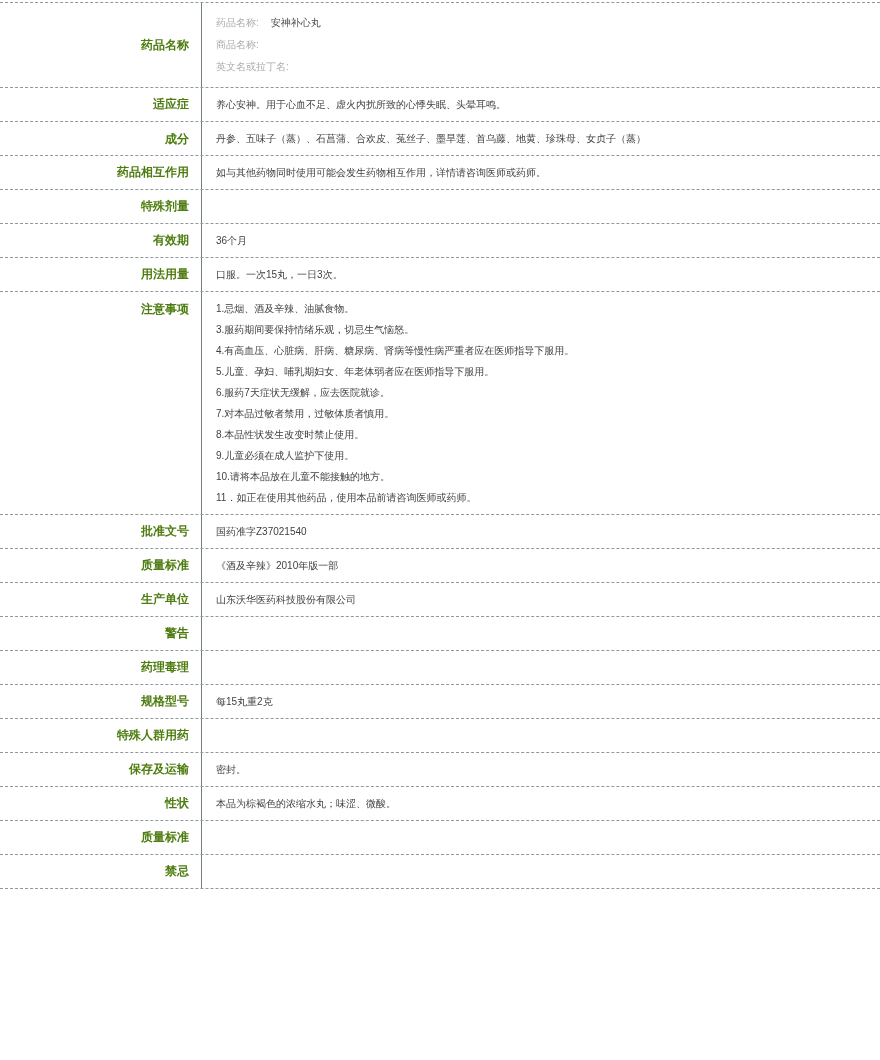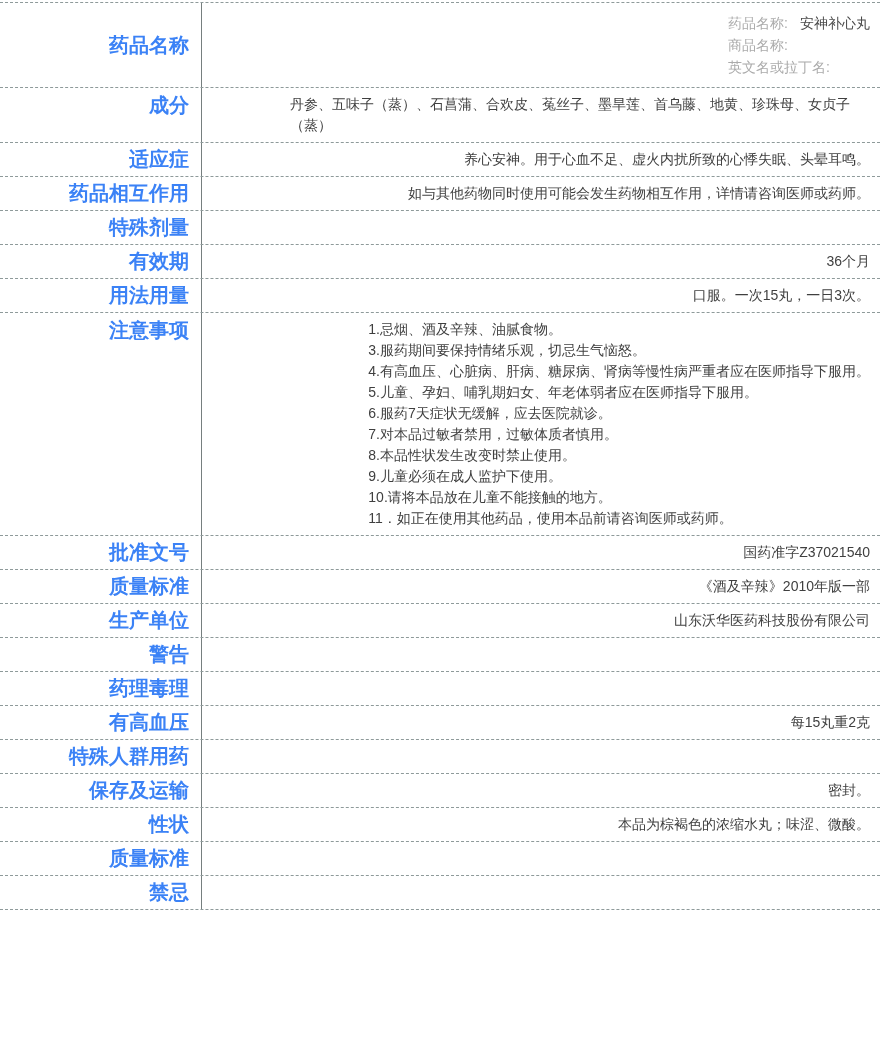--- a/index.html
+++ b/index.html
@@ -25,40 +25,39 @@
     min-height: 33px;
   }
   .label-cell {
     flex: 0 0 202px;
     box-sizing: border-box;
     border-right: 1px solid #767f7f;
     display: flex;
     align-items: center;
     justify-content: flex-end;
     padding: 5px 12px 5px 0;
-    font-size: 20px;
+    font-size: 12px;
     font-weight: bold;
-    color: #3b82f6;
+    color: #4d7c0f;
     text-align: right;
     line-height: 21px;
   }
   .row.va-top .label-cell {
     align-items: flex-start;
     padding-top: 7px;
   }
   .value-cell {
     flex: 1;
     box-sizing: border-box;
     display: flex;
     align-items: center;
     padding: 6px 10px 6px 14px;
-    font-size: 14px;
+    font-size: 10px;
     color: #3f3f3f;
     line-height: 21px;
-    justify-content: flex-end;
   }
   .value-inner {
     max-width: 580px;
   }
   .name-line {
     line-height: 22px;
     white-space: nowrap;
   }
   .name-prefix {
     color: #ababab;
@@ -84,31 +83,31 @@
     <div class="label-cell">药品名称</div>
     <div class="value-cell">
       <div class="value-inner">
         <div class="name-line"><span class="name-prefix">药品名称:</span><span class="name-value">安神补心丸</span></div>
         <div class="name-line"><span class="name-prefix">商品名称:</span><span class="name-value"></span></div>
         <div class="name-line"><span class="name-prefix">英文名或拉丁名:</span><span class="name-value"></span></div>
       </div>
     </div>
   </div>
 
+  <div class="row">
+    <div class="label-cell">适应症</div>
+    <div class="value-cell">
+      <div class="value-inner">养心安神。用于心血不足、虚火内扰所致的心悸失眠、头晕耳鸣。</div>
+    </div>
+  </div>
+
   <div class="row va-top">
     <div class="label-cell">成分</div>
     <div class="value-cell">
       <div class="value-inner">丹参、五味子（蒸）、石菖蒲、合欢皮、菟丝子、墨旱莲、首乌藤、地黄、珍珠母、女贞子（蒸）</div>
-    </div>
-  </div>
-
-  <div class="row">
-    <div class="label-cell">适应症</div>
-    <div class="value-cell">
-      <div class="value-inner">养心安神。用于心血不足、虚火内扰所致的心悸失眠、头晕耳鸣。</div>
     </div>
   </div>
 
   <div class="row">
     <div class="label-cell">药品相互作用</div>
     <div class="value-cell">
       <div class="value-inner">如与其他药物同时使用可能会发生药物相互作用，详情请咨询医师或药师。</div>
     </div>
   </div>
 
@@ -181,21 +180,21 @@
   </div>
 
   <div class="row">
     <div class="label-cell">药理毒理</div>
     <div class="value-cell">
       <div class="value-inner"></div>
     </div>
   </div>
 
   <div class="row">
-    <div class="label-cell">有高血压</div>
+    <div class="label-cell">规格型号</div>
     <div class="value-cell">
       <div class="value-inner">每15丸重2克</div>
     </div>
   </div>
 
   <div class="row">
     <div class="label-cell">特殊人群用药</div>
     <div class="value-cell">
       <div class="value-inner"></div>
     </div>

